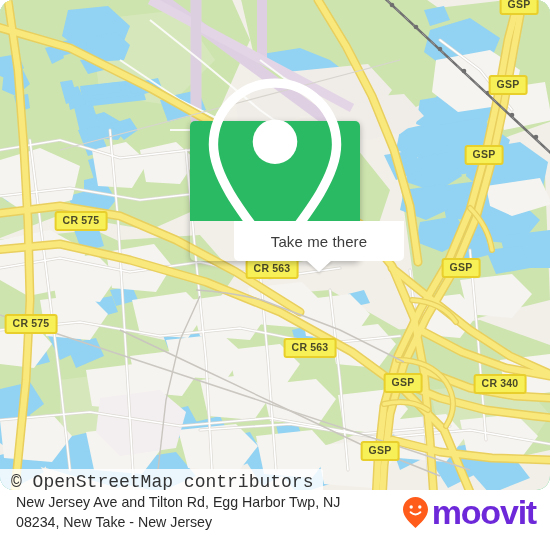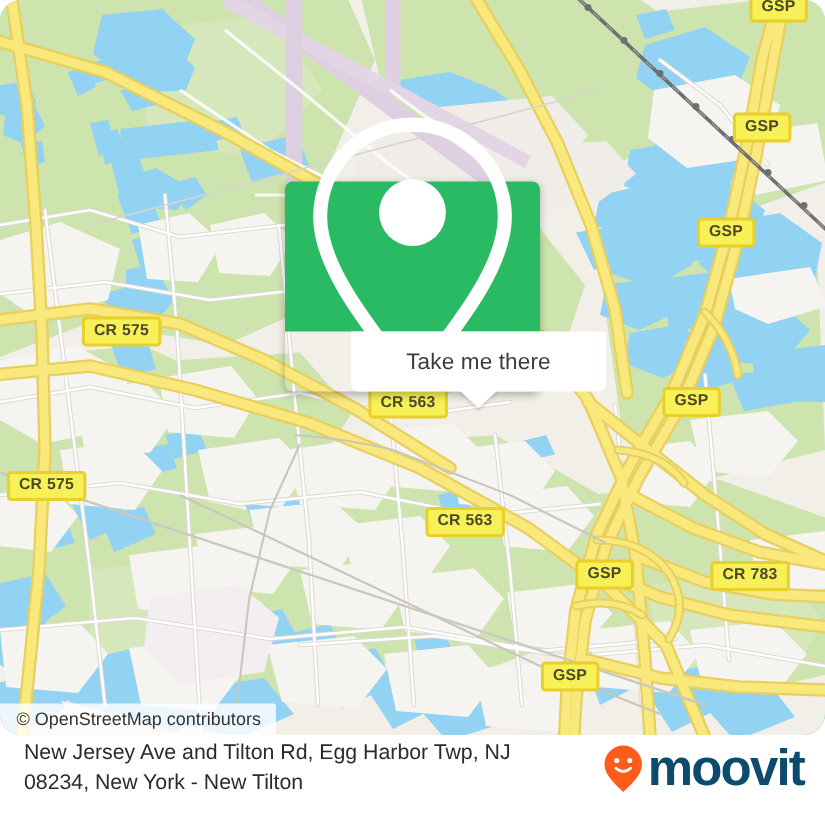--- a/index.html
+++ b/index.html
@@ -74,24 +74,25 @@
     border-top: 12px solid #ffffff;
     filter: drop-shadow(0 2px 1px rgba(0,0,0,0.13));
   }
 
   
   .attrib {
     position: absolute;
     left: 0; top: 469px;
     background: rgba(255,255,255,0.82);
     padding: 3px 10px 4px 11px;
-    font-size: 12px;
+    font-size: 18px;
     color: #333333;
     border-radius: 0 2px 0 0;
     white-space: nowrap;
+    font-family: Liberation Mono, monospace;
   }
 
   
   .footer {
     position: absolute;
     left: 0; top: 490px;
     width: 550px; height: 44px;
     background: #ffffff;
     display: flex;
     align-items: center;
@@ -103,21 +104,21 @@
     line-height: 20px;
     color: #2b2b2b;
     max-width: 395px;
   }
   .brand { display: flex; align-items: center; gap: 3px; }
   .brand-mark { width: 27px; height: 33px; display: block; }
   .brand-name {
     font-size: 34px;
     font-weight: bold;
     letter-spacing: -1.2px;
-    color: #0c4a6e;
+    color: #6d28d9;
     line-height: 34px;
   }
 </style>
 </head>
 <body>
 
 <div id="root">
 
   <div class="map">
     <svg viewBox="0 0 550 490" xmlns="http://www.w3.org/2000/svg">
@@ -407,21 +408,21 @@
     <div>
       <div class="shield" style="left:519px;top:5px;">GSP</div>
       <div class="shield" style="left:508px;top:85px;">GSP</div>
       <div class="shield" style="left:484px;top:155px;">GSP</div>
       <div class="shield" style="left:81px;top:221px;">CR 575</div>
       <div class="shield" style="left:461px;top:268px;">GSP</div>
       <div class="shield" style="left:272px;top:269px;">CR 563</div>
       <div class="shield" style="left:31px;top:324px;">CR 575</div>
       <div class="shield" style="left:310px;top:348px;">CR 563</div>
       <div class="shield" style="left:403px;top:383px;">GSP</div>
-      <div class="shield" style="left:500px;top:384px;">CR 783</div>
+      <div class="shield" style="left:500px;top:384px;">CR 340</div>
       <div class="shield" style="left:380px;top:451px;">GSP</div>
     </div>
 
     <div class="callout">
       <div class="callout-top">
         <svg width="58" height="70" viewBox="0 0 58 70">
           <path d="M29 5 C17.4 5 8 14.4 8 26 C8 38 20 52 29 64 C38 52 50 38 50 26 C50 14.4 40.6 5 29 5 Z" fill="none" stroke="#ffffff" stroke-width="3.2" stroke-linejoin="round"></path>
           <circle cx="29" cy="25" r="7.6" fill="#ffffff"></circle>
         </svg>
       </div>
@@ -430,21 +431,21 @@
         <span class="callout-tail"></span>
       </div>
     </div>
 
     <div class="attrib">© OpenStreetMap contributors</div>
   </div>
 
   <div class="footer">
     <div class="footer-text">
       <div>New Jersey Ave and Tilton Rd, Egg Harbor Twp, NJ</div>
-      <div>08234, New York - New Tilton</div>
+      <div>08234, New Take - New Jersey</div>
     </div>
     <div class="brand">
       <svg class="brand-mark" viewBox="0 0 27 33">
         <path d="M13.5 1 C6.6 1 1 6.6 1 13.5 C1 21 9 27.5 13.5 32 C18 27.5 26 21 26 13.5 C26 6.6 20.4 1 13.5 1 Z" fill="#ff5b1a"></path>
         <circle cx="9.2" cy="11" r="1.7" fill="#ffffff"></circle>
         <circle cx="17.8" cy="11" r="1.7" fill="#ffffff"></circle>
         <path d="M8.6 16.2 Q13.5 20.6 18.4 16.2" fill="none" stroke="#ffffff" stroke-width="1.9" stroke-linecap="round"></path>
       </svg>
       <span class="brand-name">moovit</span>
     </div>

